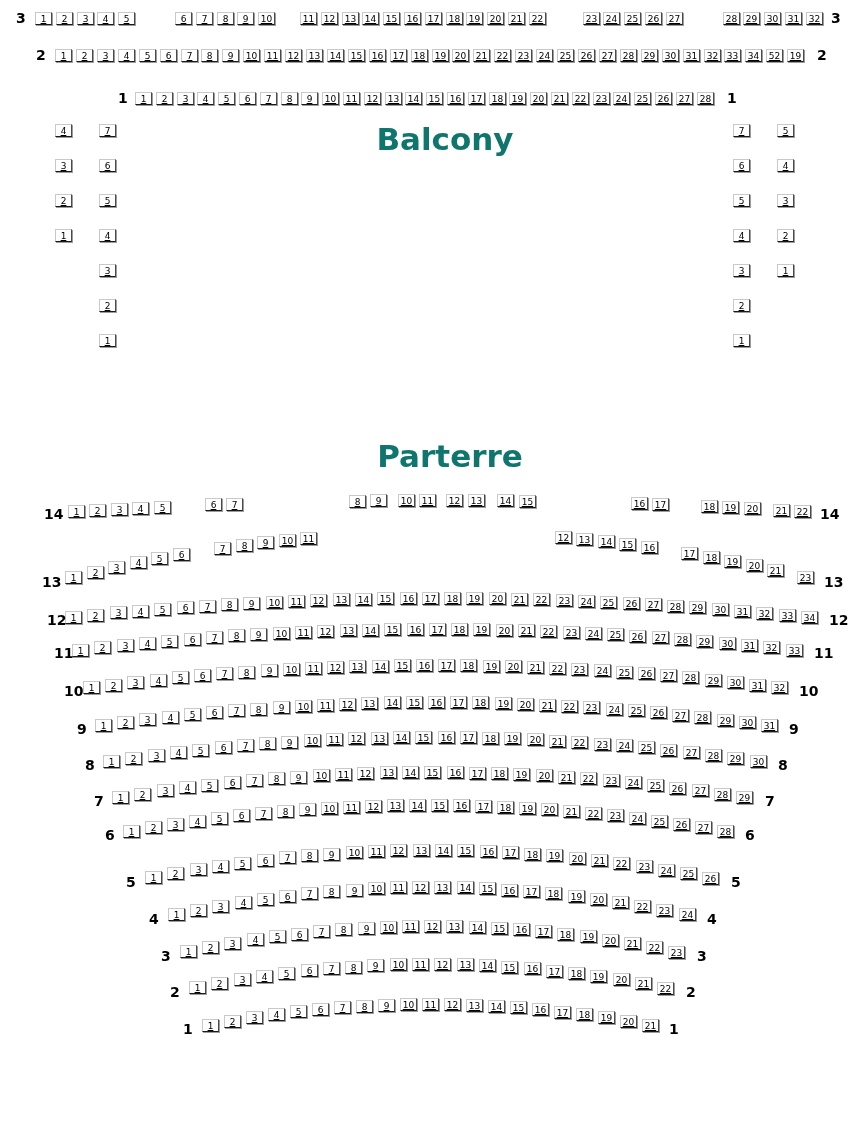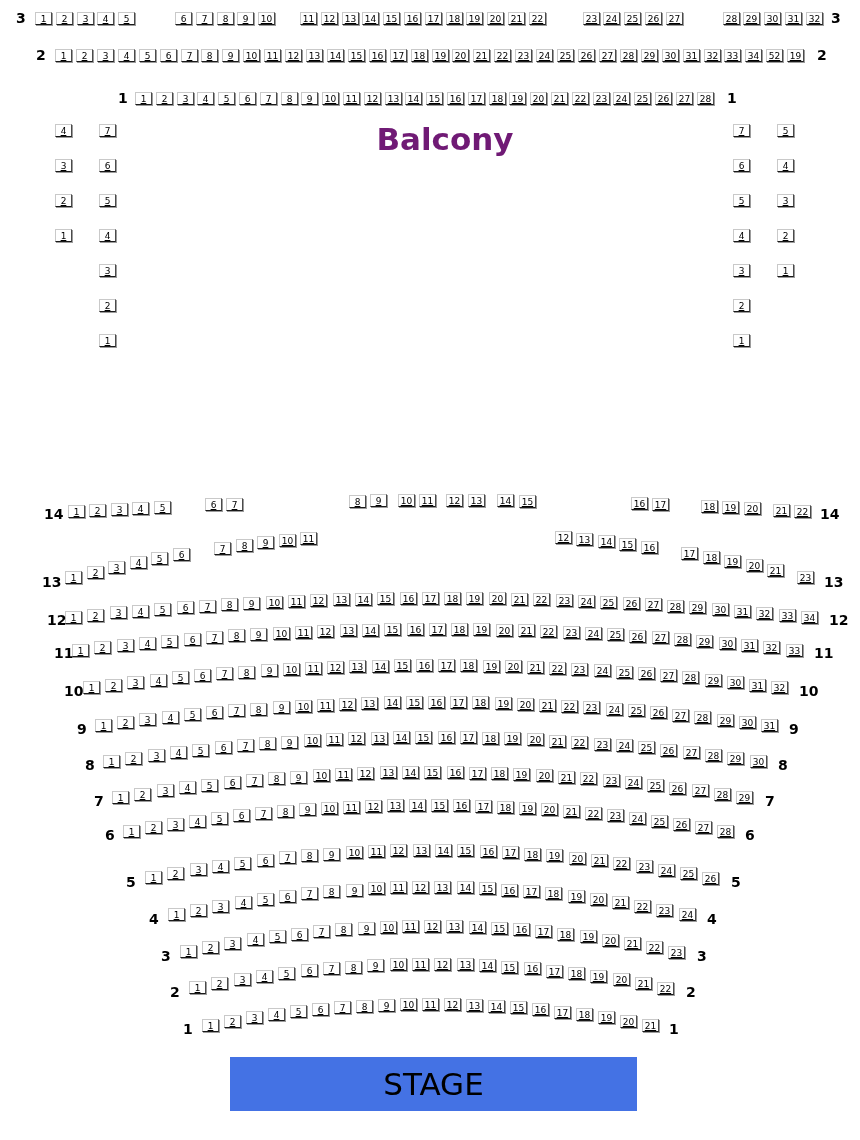--- a/index.html
+++ b/index.html
@@ -15,21 +15,21 @@
     border-top:1px solid #c9c9c9;border-left:1px solid #c9c9c9;
     border-right:1px solid #4a4a4a;border-bottom:1px solid #1a1a1a;
     box-shadow:1px 1px 0 #9c9c9c;
     cursor:pointer;
   }
   .rowlabel{
     position:absolute;font-size:14px;font-weight:bold;color:#000;line-height:15px;
     white-space:nowrap;
   }
   .title{
-    position:absolute;font-size:31px;font-weight:bold;color:#701a75;
+    position:absolute;font-size:31px;font-weight:bold;color:#0f766e;
     text-align:center;line-height:34px;
   }
   #balcony-title{left:300px;width:290px;top:122px;}
   #parterre-title{left:305px;width:290px;top:439px;}
   #stage{
     position:absolute;left:230px;top:1057px;width:407px;height:54px;
     display:flex;align-items:center;justify-content:center;
     font-size:31px;color:#000;
   }
   .group{position:absolute;left:0;top:0;width:0;height:0;}
@@ -162,20 +162,21 @@
       <a class="seat" style="left: 733px; top: 264px;">3</a>
       <a class="seat" style="left: 733px; top: 299px;">2</a>
       <a class="seat" style="left: 733px; top: 334px;">1</a>
       <a class="seat" style="left: 777px; top: 124px;">5</a>
       <a class="seat" style="left: 777px; top: 159px;">4</a>
       <a class="seat" style="left: 777px; top: 194px;">3</a>
       <a class="seat" style="left: 777px; top: 229px;">2</a>
       <a class="seat" style="left: 777px; top: 264px;">1</a>
     </div>
 
+  <div class="title" id="parterre-title">Parterre</div>
   <div class="group" id="parterre-seats">
       <a class="seat" style="left: 68px; top: 505px;">1</a>
       <a class="seat" style="left: 89px; top: 504px;">2</a>
       <a class="seat" style="left: 111px; top: 503px;">3</a>
       <a class="seat" style="left: 132px; top: 502px;">4</a>
       <a class="seat" style="left: 154px; top: 501px;">5</a>
       <a class="seat" style="left: 205px; top: 498px;">6</a>
       <a class="seat" style="left: 226px; top: 498px;">7</a>
       <a class="seat" style="left: 349px; top: 495px;">8</a>
       <a class="seat" style="left: 370px; top: 494px;">9</a>
@@ -570,14 +571,13 @@
       <a class="seat" style="left: 532px; top: 1003px;">16</a>
       <a class="seat" style="left: 554px; top: 1006px;">17</a>
       <a class="seat" style="left: 576px; top: 1008px;">18</a>
       <a class="seat" style="left: 598px; top: 1011px;">19</a>
       <a class="seat" style="left: 620px; top: 1015px;">20</a>
       <a class="seat" style="left: 642px; top: 1019px;">21</a>
       <span class="rowlabel" style="left: 183px; top: 1022px;">1</span>
       <span class="rowlabel" style="left: 669px; top: 1022px;">1</span>
     </div>
 
-  <div id="stage" style="background: rgb(68, 114, 228); color: rgb(0, 0, 0);">STAGE</div>
 </div>
 
 </body></html>

